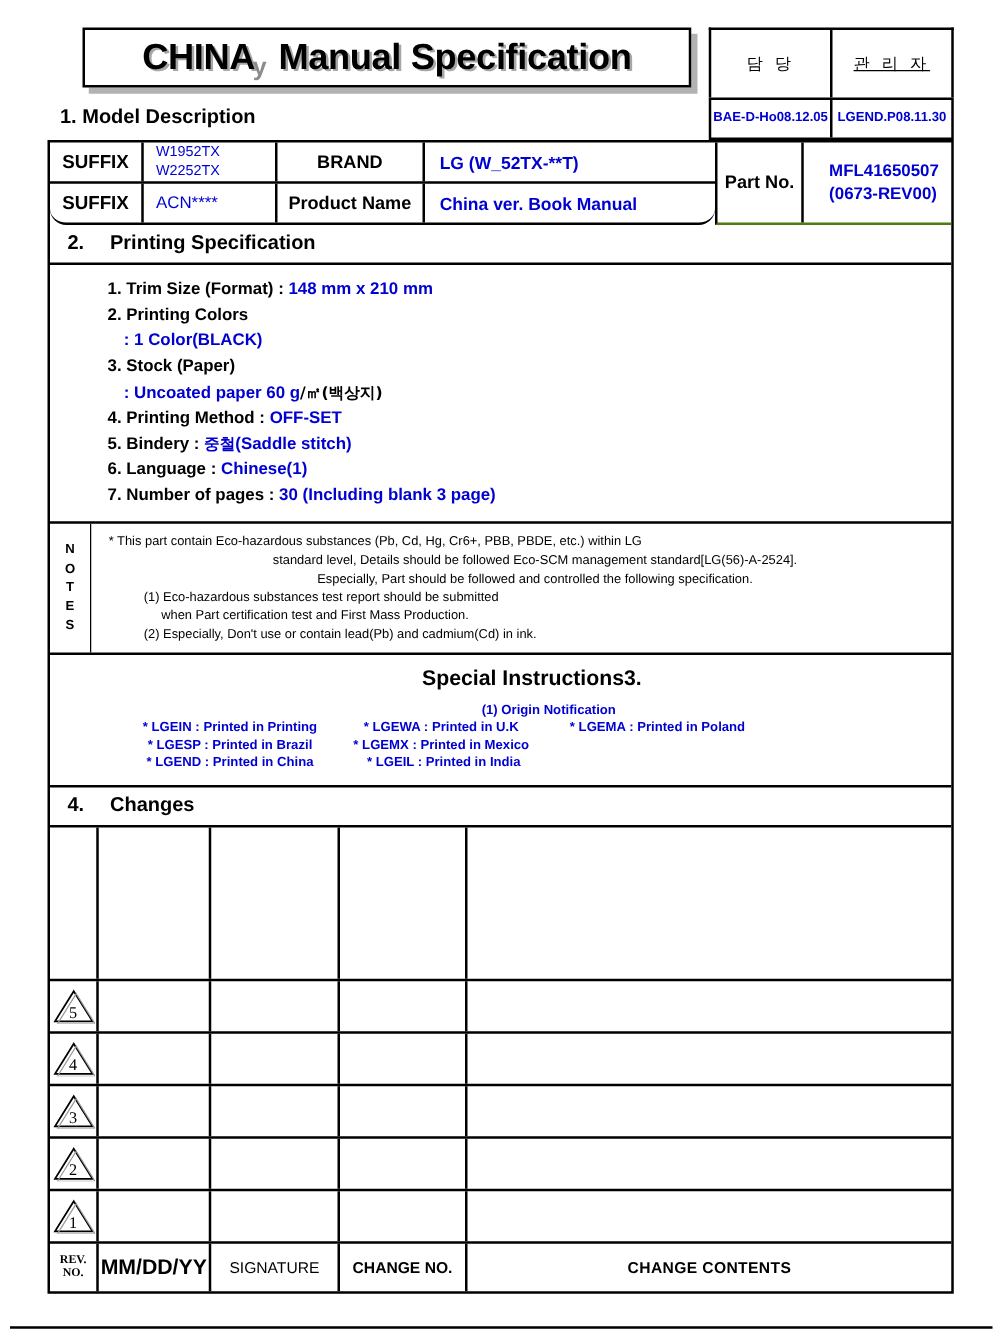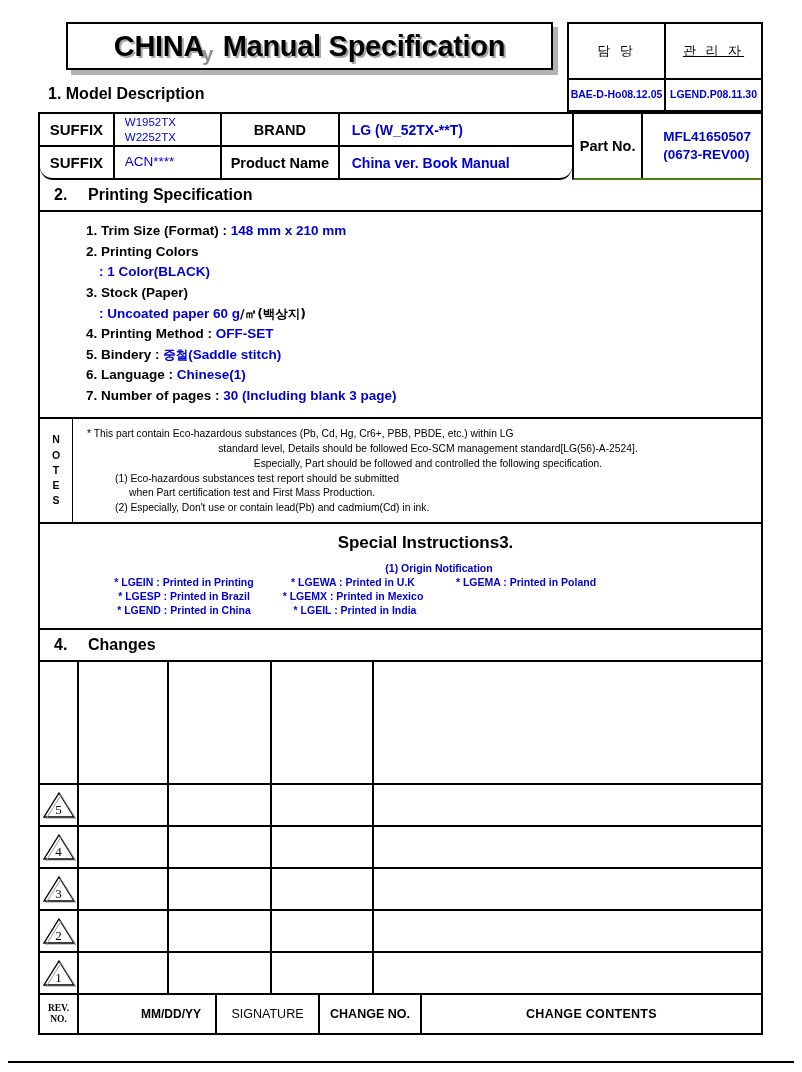--- a/index.html
+++ b/index.html
@@ -164,21 +164,21 @@
     display: flex; align-items: flex-end; justify-content: center;
   }
   .tri svg { position: absolute; left: 0; top: 0; }
   .tri .n {
     position: relative; z-index: 2;
     font-size: 13px; font-family: "Liberation Serif", serif;
     line-height: 1; padding-bottom: 3px;
   }
 
   .h-rev { font-size: 9.5px; font-weight: bold; font-family: "Liberation Serif", serif; line-height: 1.2; text-align: center; }
-  .h-date { font-size: 12px; font-weight: bold; margin-left: 48px; }
+  .h-date { font-size: 17px; font-weight: bold; }
   .h-sig  { font-size: 12.5px; }
   .h-chg  { font-size: 12.5px; font-weight: bold; }
   .h-cont { font-size: 12.5px; font-weight: bold; letter-spacing: 0.3px; }
 
   
   .bottom-rule {
     position: absolute; left: 8px; top: 1061px; width: 786px; height: 2px;
     background: #000;
   }
 </style>

